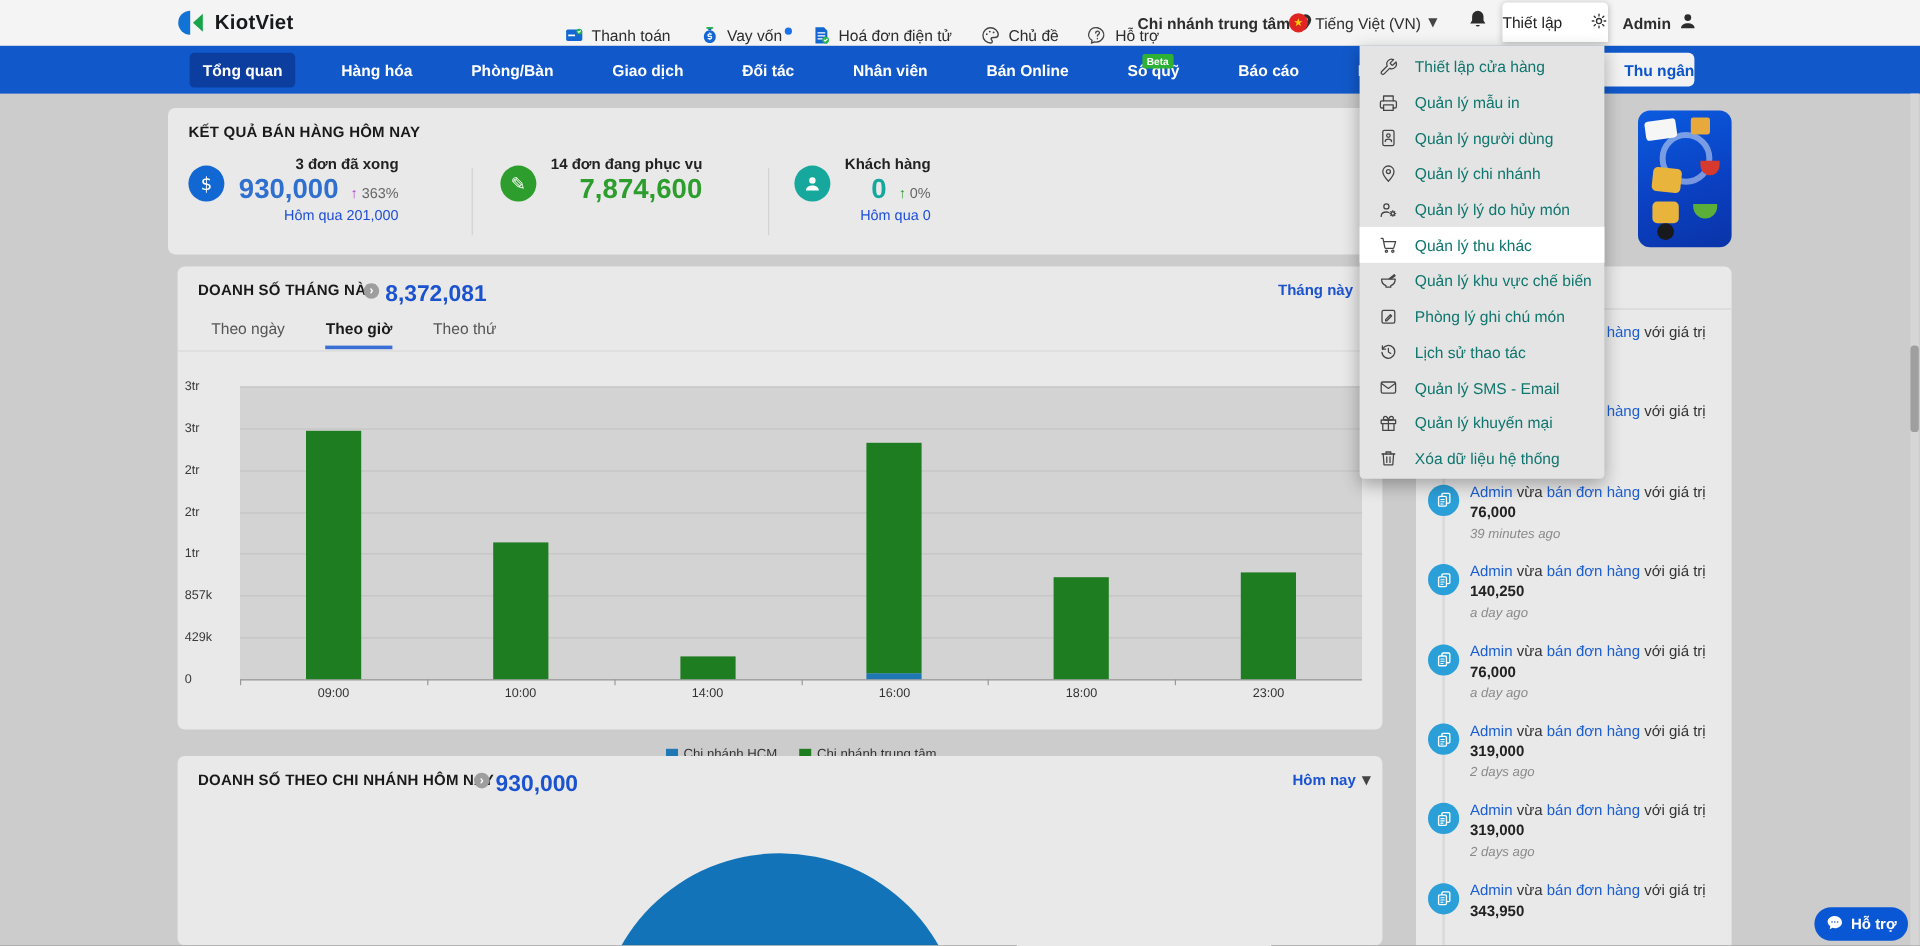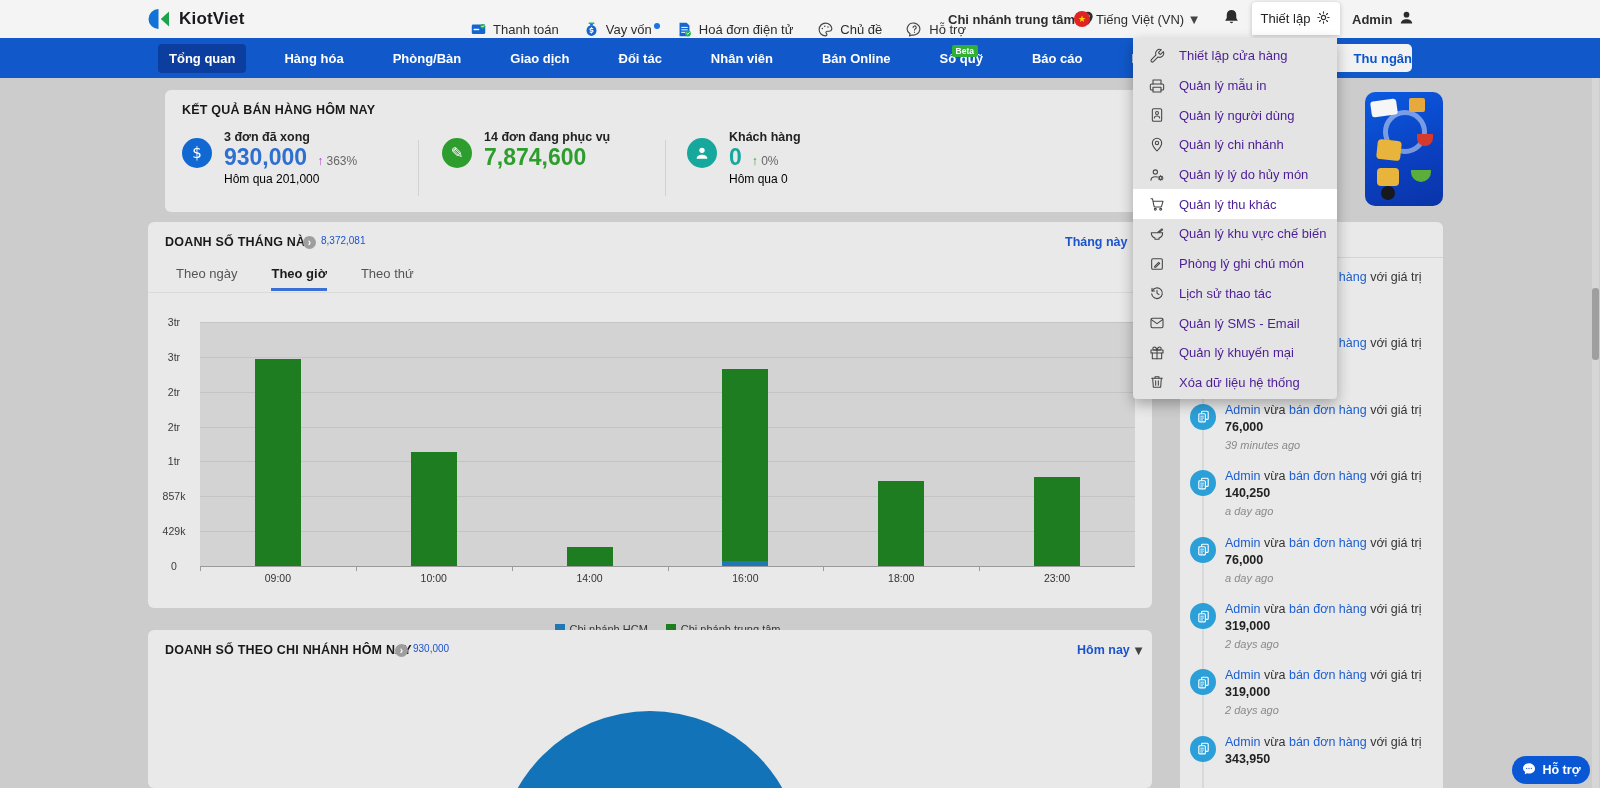--- a/index.html
+++ b/index.html
@@ -12,56 +12,56 @@
   .logo-text { font-size:17px; font-weight:bold; color:#17191c; letter-spacing:.2px; }
   .top-menu { position:absolute; left:470px; top:0; height:38px; display:flex; align-items:flex-end; gap:24px; }
   .hitem { position:relative; display:flex; align-items:center; gap:6px; font-size:13px; color:#2d2d2d; cursor:pointer; white-space:nowrap; }
   .hitem .dot { position:absolute; top:2px; right:-8px; width:6px; height:6px; border-radius:50%; background:#1a73e8; }
   .hitem .beta { position:absolute; top:24px; right:-12px; background:#2fb135; color:#fff; font-size:8.5px; font-weight:bold; padding:1px 4px; border-radius:2px; font-style:normal; }
   .branch { position:absolute; left:948px; top:0; height:38px; display:flex; align-items:center; gap:5px; font-size:13px; font-weight:bold; color:#2d2d2d; cursor:pointer; }
   .lang { position:absolute; left:1074px; top:0; height:38px; display:flex; align-items:center; gap:6px; font-size:13px; color:#2d2d2d; cursor:pointer; }
   .flag { display:inline-flex; align-items:center; justify-content:center; width:16px; height:16px; border-radius:50%; background:#e02424; color:#ffd200; font-size:9px; }
   .caret { font-size:10px; color:#444; font-family:"DejaVu Sans", sans-serif; }
   .bellbtn { position:absolute; left:1222px; top:0; height:38px; display:flex; align-items:center; cursor:pointer; }
-  .setup-btn { position:absolute; left:1252px; top:2px; width:88px; height:33px; background:#ffffff; border-radius:4px 4px 0 0; box-shadow:0 1px 5px rgba(0,0,0,.22); display:flex; align-items:center; justify-content:center; gap:6px; font-size:13px; color:#222; cursor:pointer; z-index:61; }
+  .setup-btn { position:absolute; left:1252px; top:2px; width:88px; height:33px; background:#ffffff; border-radius:4px 4px 0 0; box-shadow:0 1px 5px rgba(0,0,0,.22); display:flex; align-items:center; justify-content:space-between; gap:6px; font-size:13px; color:#222; cursor:pointer; z-index:61; }
   .admin { position:absolute; left:1352px; top:0; height:38px; display:flex; align-items:center; gap:6px; font-size:13px; font-weight:bold; color:#2d2d2d; cursor:pointer; }
 
   
   .mainnav { position:absolute; left:0; top:38px; width:1600px; height:40px; background:#1159cb; z-index:20; }
   .nav-tabs { position:absolute; left:158px; top:0; height:40px; display:flex; align-items:center; gap:27px; }
   .ntab { color:#fff; font-size:13px; font-weight:bold; padding:7px 11px; border-radius:4px; cursor:pointer; white-space:nowrap; }
   .ntab.active { background:#0b3e9f; }
   .cashier { position:absolute; left:1322px; top:6px; width:90px; height:28px; background:#f2f2f2; border:none; border-radius:5px; display:flex; align-items:center; justify-content:space-between; gap:6px; font-size:13px; font-weight:bold; color:#0c55cc; cursor:pointer; font-family:inherit; }
 
   
   .panel { position:absolute; background:#e9e9e9; border-radius:6px; }
   .panel h3 { position:absolute; left:17px; top:13px; font-size:12.5px; color:#191919; letter-spacing:.2px; }
   .goto { position:absolute; width:13px; height:13px; border-radius:50%; background:#9e9e9e; color:#fff; font-size:10px; font-weight:bold; display:flex; align-items:center; justify-content:center; line-height:1; }
-  .total { position:absolute; font-size:10px; font-weight:normal; color:#1b53cf; }
+  .total { position:absolute; font-size:19px; font-weight:bold; color:#1b53cf; }
   .period { position:absolute; font-size:12.5px; font-weight:bold; color:#1b53cf; cursor:pointer; display:flex; gap:5px; align-items:center; }
 
-  #kpiPanel { left:165px; top:90px; width:1004px; height:122px; }
+  #kpiPanel { left:140px; top:90px; width:1004px; height:122px;text-align:right; }
   .kpi { position:absolute; top:40px; }
   .kpi-ic { position:absolute; left:0; top:8px; width:30px; height:30px; border-radius:50%; color:#fff; display:flex; align-items:center; justify-content:center; font-size:15px; font-family:"DejaVu Sans", sans-serif; }
   .kpi-tx { margin-left:42px; }
   .kpi-label { font-size:12.5px; font-weight:bold; color:#222; }
   .kpi-value { font-size:23px; font-weight:bold; line-height:26px; }
   .kpi-delta { font-size:12px; color:#666; margin-left:10px; font-weight:normal; }
-  .kpi-prev { font-size:12px; color:#000000; margin-top:2px; }
+  .kpi-prev { font-size:12px; color:#1d4ed8; margin-top:2px; }
   .kpi-div { position:absolute; top:50px; width:1px; height:56px; background:#d2d2d2; }
 
   #chartPanel { left:148px; top:222px; width:1004px; height:386px; }
   .chart-tabs { position:absolute; left:28px; top:44px; display:flex; gap:34px; }
   .ctab { font-size:13px; color:#555; padding-bottom:7px; cursor:pointer; }
   .ctab.active { color:#1b1b1b; font-weight:bold; border-bottom:3px solid #3a6fd6; }
   .tabs-rule { position:absolute; left:0px; top:70px; width:1004px; height:1px; background:#dadada; }
   #barPlot { position:absolute; left:52px; top:100px; width:935px; height:244px; background:#d3d3d3; }
   .gridline { position:absolute; left:0; width:935px; height:1px; background:#c4c4c4; }
   .axisline { position:absolute; left:0; top:244px; width:935px; height:1px; background:#999; }
-  .ylab { position:absolute; right:941px; width:40px; text-align:center; font-size:10.5px; color:#3a3a3a; }
+  .ylab { position:absolute; right:941px; width:40px; text-align:left; font-size:10.5px; color:#3a3a3a; }
   .xlab { position:absolute; top:250px; width:60px; text-align:center; font-size:10.5px; color:#333; }
   .xtick { position:absolute; top:244px; width:1px; height:5px; background:#9a9a9a; }
   .bar-seg { position:absolute; width:46px; }
   .legend { position:absolute; left:52px; top:361px; width:935px; display:flex; justify-content:center; gap:18px;margin-top:40px; }
   .leg-item { display:flex; align-items:center; gap:5px; font-size:11px; color:#333; }
   .leg-sq { width:10px; height:10px; display:inline-block; }
 
   #piePanel { left:148px; top:630px; width:1004px; height:158px; overflow:hidden; }
   .pie-circle { position:absolute; left:350px; top:81px; width:304px; height:304px; border-radius:50%; }
 
@@ -75,21 +75,21 @@
   .act-tx b { color:#222; }
   .blu { color:#1b5ed1; cursor:pointer; }
   .act-time { font-size:11px; font-style:italic; color:#8a8a8a; margin-top:1px; }
 
   
   #banner { position:absolute; left:1365px; top:92px; width:78px; height:114px; border-radius:10px; overflow:hidden; background:linear-gradient(160deg,#0b5be0 0%,#0a3fc0 60%,#0a34a8 100%); cursor:pointer; }
   #banner i { position:absolute; display:block; }
 
   
   #menu { position:absolute; left:1133px; top:38px; width:204px; height:361px; background:#e4e4e4; box-shadow:0 5px 14px rgba(0,0,0,.3); z-index:60; border-radius:0 0 4px 4px; padding-top:3px; }
-  .m-item { position:relative; height:29.7px; display:flex; align-items:center; gap:14px; padding-left:16px; font-size:13px; color:#4c1d95; cursor:pointer; white-space:nowrap; }
+  .m-item { position:relative; height:29.7px; display:flex; align-items:center; gap:14px; padding-left:16px; font-size:13px; color:#0f766e; cursor:pointer; white-space:nowrap; }
   .m-item.hl { background:#ffffff; }
 
   
   #floatSupport { position:absolute; left:1512px; top:756px; width:78px; height:28px; border:none; border-radius:14px; background:#0a57d6; color:#fff; font-size:12.5px; font-weight:bold; display:flex; align-items:center; justify-content:center; gap:5px; cursor:pointer; z-index:70; font-family:inherit; }
   #sbTrack { position:absolute; left:1592px; top:78px; width:7px; height:710px; background:#d6d6d6; z-index:80; }
   #sbThumb { position:absolute; left:1592px; top:288px; width:7px; height:72px; background:#9f9f9f; border-radius:3px; z-index:81; }
 </style>
 </head>
 <body>
 

